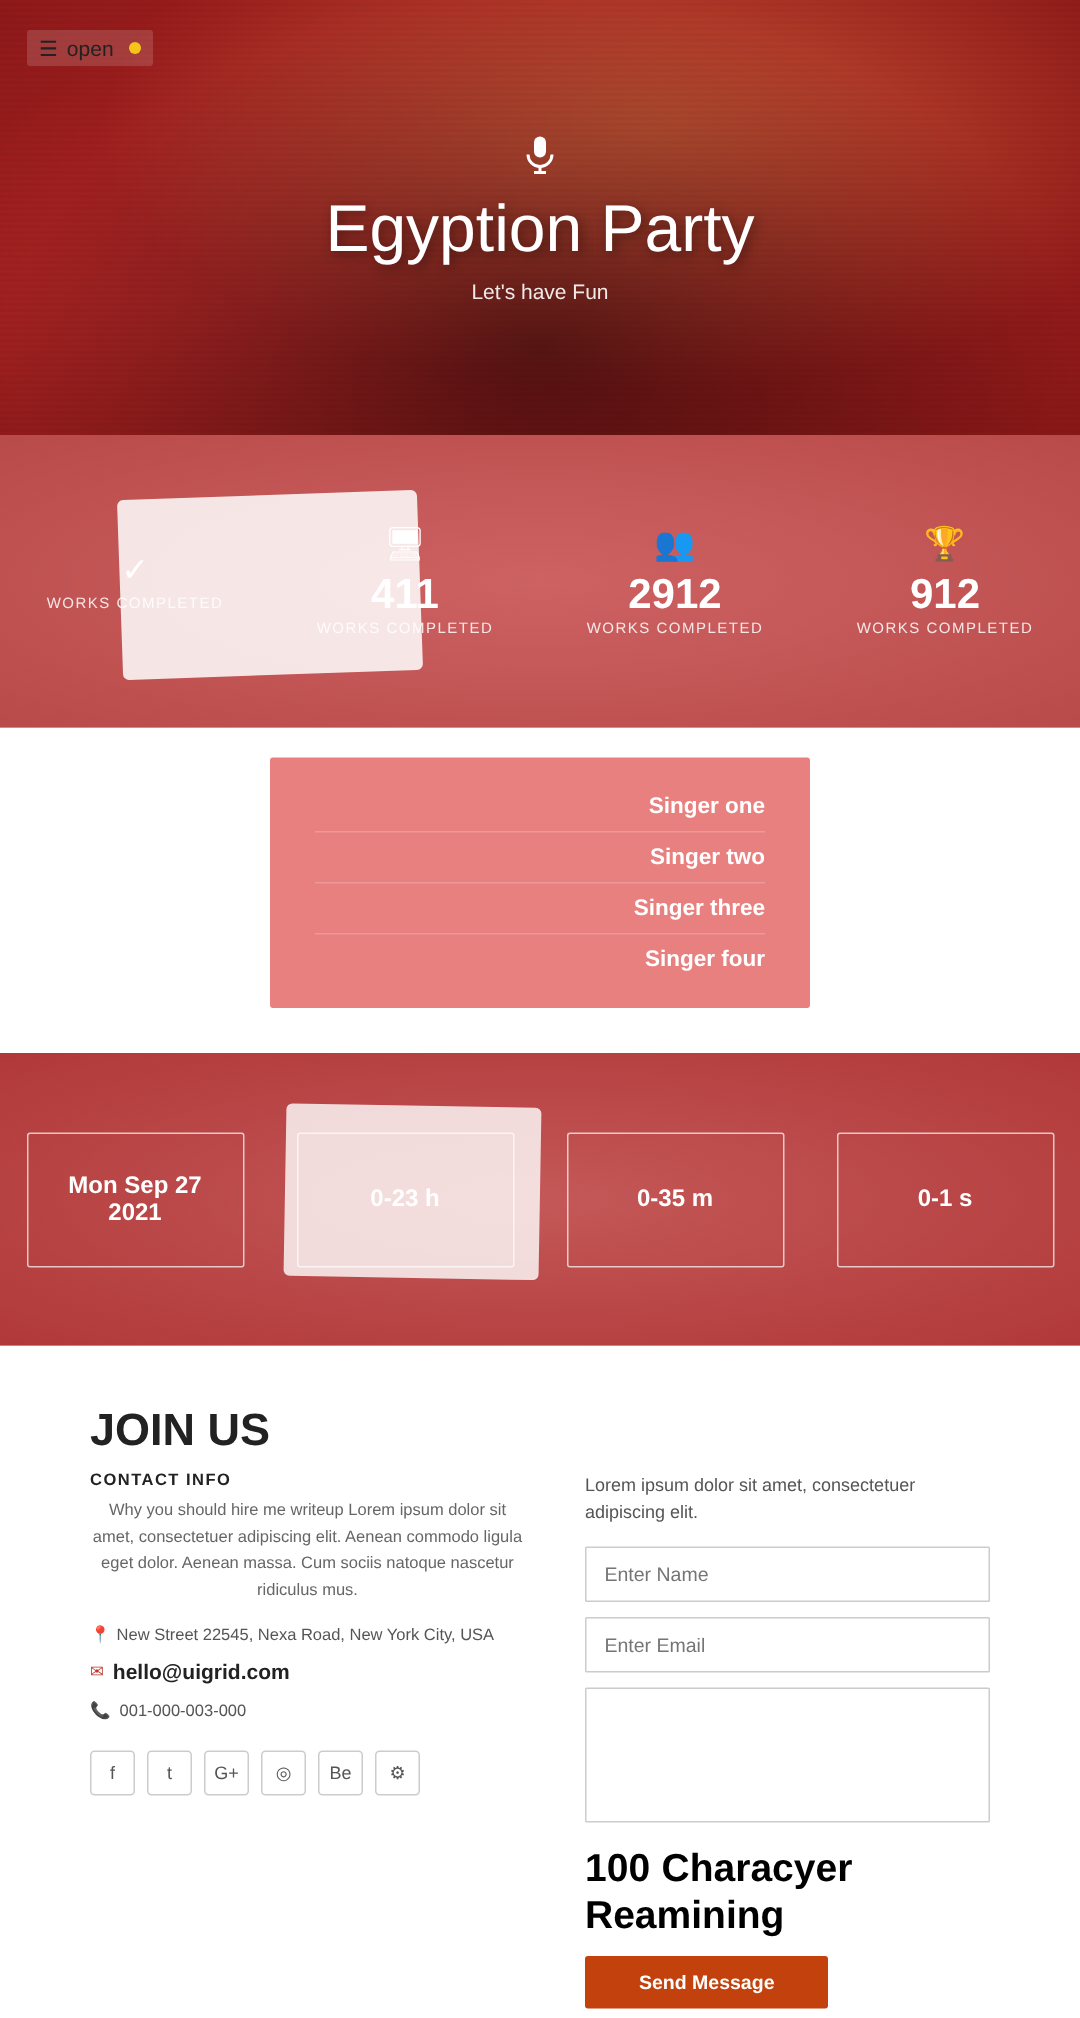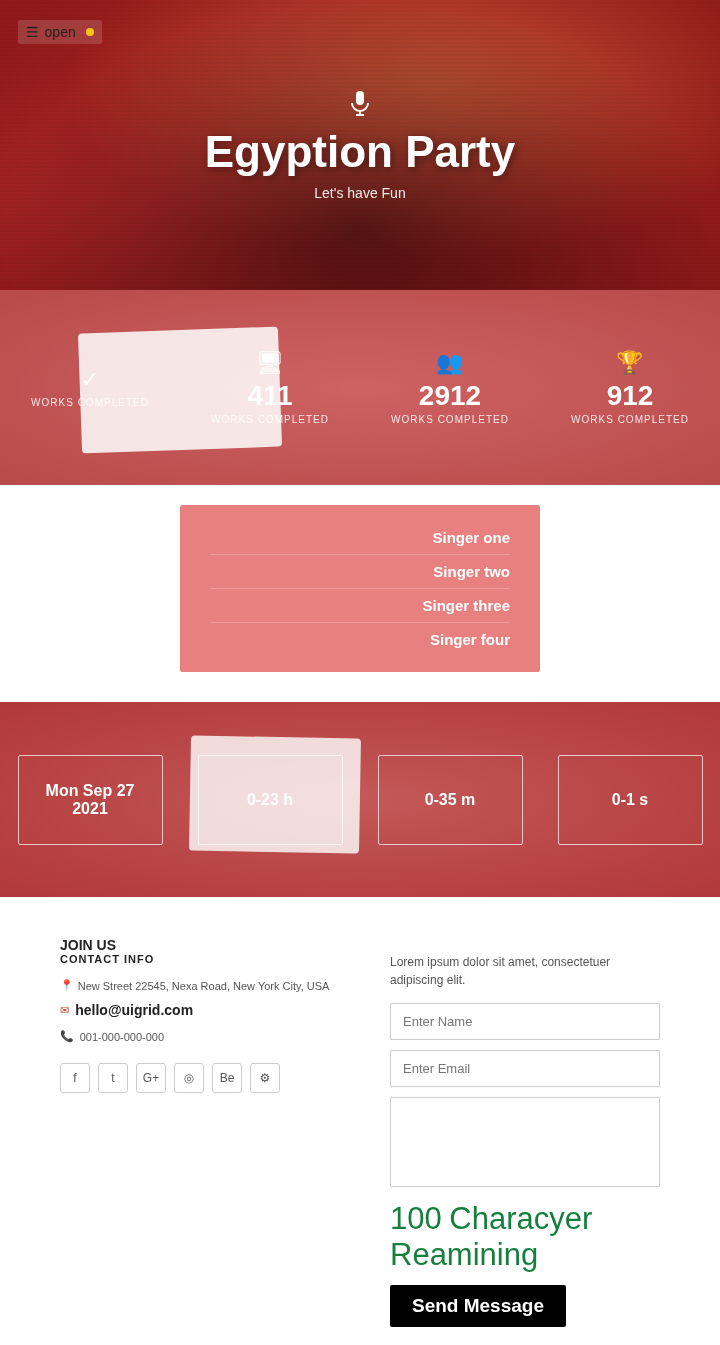--- a/index.html
+++ b/index.html
@@ -45,21 +45,21 @@
     .nav-dot {
       width: 8px; height: 8px;
       background: #f5c518;
       border-radius: 50%;
       margin-left: 4px;
     }
     .hero-title {
       position: relative;
       color: #fff;
       font-size: 44px;
-      font-weight: 700;
+      font-weight: 400;
       text-align: right;
       z-index: 5;
       text-shadow: 2px 2px 8px rgba(0,0,0,0.4);
     }
     .hero-icon {
       position: relative;
       z-index: 5;
       margin-bottom: 6px;
     }
     .hero-subtitle {
@@ -162,23 +162,24 @@
       font-weight: 600;
       border-radius: 2px;
     }
 
     
     .join-section {
       background: #fff;
       padding: 40px 60px 50px;
     }
     .join-title {
-      font-size: 14px;
+      font-size: 30px;
       font-weight: 700;
       color: #222;
+      margin-bottom: 10px;
     }
     .join-top {
       display: flex;
       gap: 40px;
       margin-bottom: 30px;
     }
     .contact-info-col { width: 290px; }
     .contact-info-title {
       font-size: 11px;
       font-weight: 700;
@@ -230,27 +231,27 @@
       resize: none;
       outline: none;
       border-radius: 1px;
       margin-bottom: 10px;
     }
     .char-remaining {
       font-size: 13px;
       color: #555;
       margin-bottom: 12px;
     }
-    .char-remaining span { font-size: 31px; font-weight: 400; color: #15803d; margin-right: 4px; }
+    .char-remaining span { font-size: 26px; font-weight: 700; color: #000000; margin-right: 4px; }
     .send-btn {
-      background: #000000;
+      background: #c2410c;
       color: #fff;
       border: none;
-      padding: 10px 22px;
-      font-size: 19px;
+      padding: 10px 36px;
+      font-size: 13px;
       font-weight: 600;
       cursor: pointer;
       border-radius: 2px;
     }
 
     
     .social-bar {
       display: flex;
       gap: 8px;
       margin-top: 20px;
@@ -340,34 +341,35 @@
     <span>0-1 s</span>
   </div>
 </section>
 
 <section class="join-section">
   <h2 class="join-title">JOIN US</h2>
   <div class="join-top">
 
     <div class="contact-info-col">
       <div class="contact-info-title">CONTACT INFO</div>
+      <div class="contact-info-text">Why you should hire me writeup Lorem ipsum dolor sit amet, consectetuer adipiscing elit. Aenean commodo ligula eget dolor. Aenean massa. Cum sociis natoque nascetur ridiculus mus.</div>
 
       <div class="address-line">
         <span style="color:#c0392b;">📍</span>
         <span>New Street 22545, Nexa Road, New York City, USA</span>
       </div>
 
       <div class="contact-detail" style="margin-top:10px;">
         <span class="email-icon">✉</span>
         <span class="contact-email">hello@uigrid.com</span>
       </div>
 
       <div class="contact-detail">
         <span class="phone-icon">📞</span>
-        <span>001-000-000-000</span>
+        <span>001-000-003-000</span>
       </div>
 
       <div class="social-bar">
         <div class="social-icon">f</div>
         <div class="social-icon">t</div>
         <div class="social-icon">G+</div>
         <div class="social-icon">◎</div>
         <div class="social-icon">Be</div>
         <div class="social-icon">⚙</div>
       </div>

